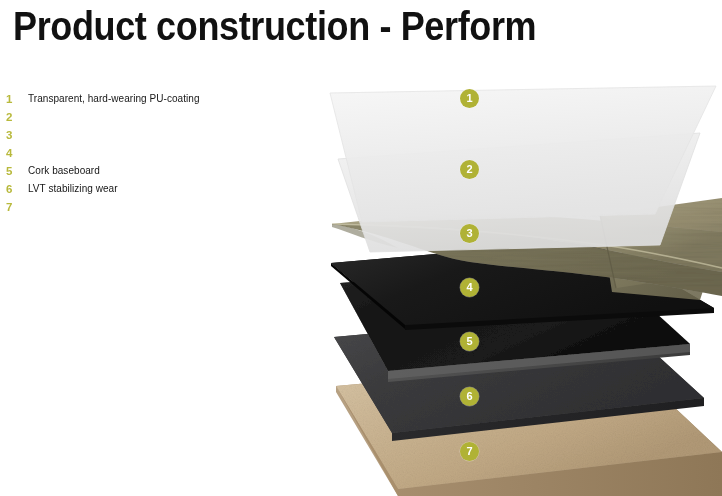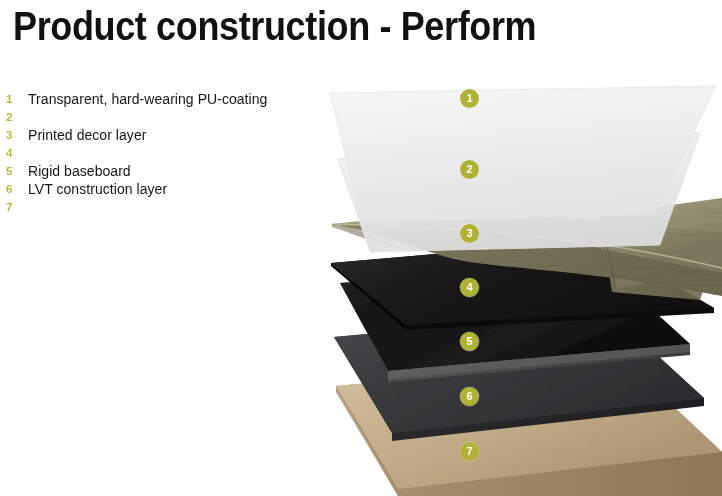--- a/index.html
+++ b/index.html
@@ -53,21 +53,21 @@
     text-align: left;
     font-size: 11.5px;
     font-weight: bold;
     color: #b8b93c;
     letter-spacing: 0px;
   }
   .legend-text {
     position: absolute;
     left: 28px;
     top: 0;
-    font-size: 14px;
+    font-size: 10px;
     font-weight: normal;
     color: #161616;
     letter-spacing: 0.05px;
   }
 
   
   #diagram {
     position: absolute;
     left: 0;
     top: 0;
@@ -111,35 +111,34 @@
     <span class="legend-num">1</span>
     <span class="legend-text">Transparent, hard-wearing PU-coating</span>
   </div>
 
   <div class="legend-row">
     <span class="legend-num">2</span>
   </div>
 
   <div class="legend-row">
     <span class="legend-num">3</span>
-    <span class="legend-text">Printed decor layer</span>
   </div>
 
   <div class="legend-row">
     <span class="legend-num">4</span>
   </div>
 
   <div class="legend-row">
     <span class="legend-num">5</span>
-    <span class="legend-text">Rigid baseboard</span>
+    <span class="legend-text">Cork baseboard</span>
   </div>
 
   <div class="legend-row">
     <span class="legend-num">6</span>
-    <span class="legend-text">LVT construction layer</span>
+    <span class="legend-text">LVT stabilizing wear</span>
   </div>
 
   <div class="legend-row">
     <span class="legend-num">7</span>
   </div>
 
 </div>
 
 <div id="diagram">
   <svg width="722" height="496" viewBox="0 0 722 496" xmlns="http://www.w3.org/2000/svg">

